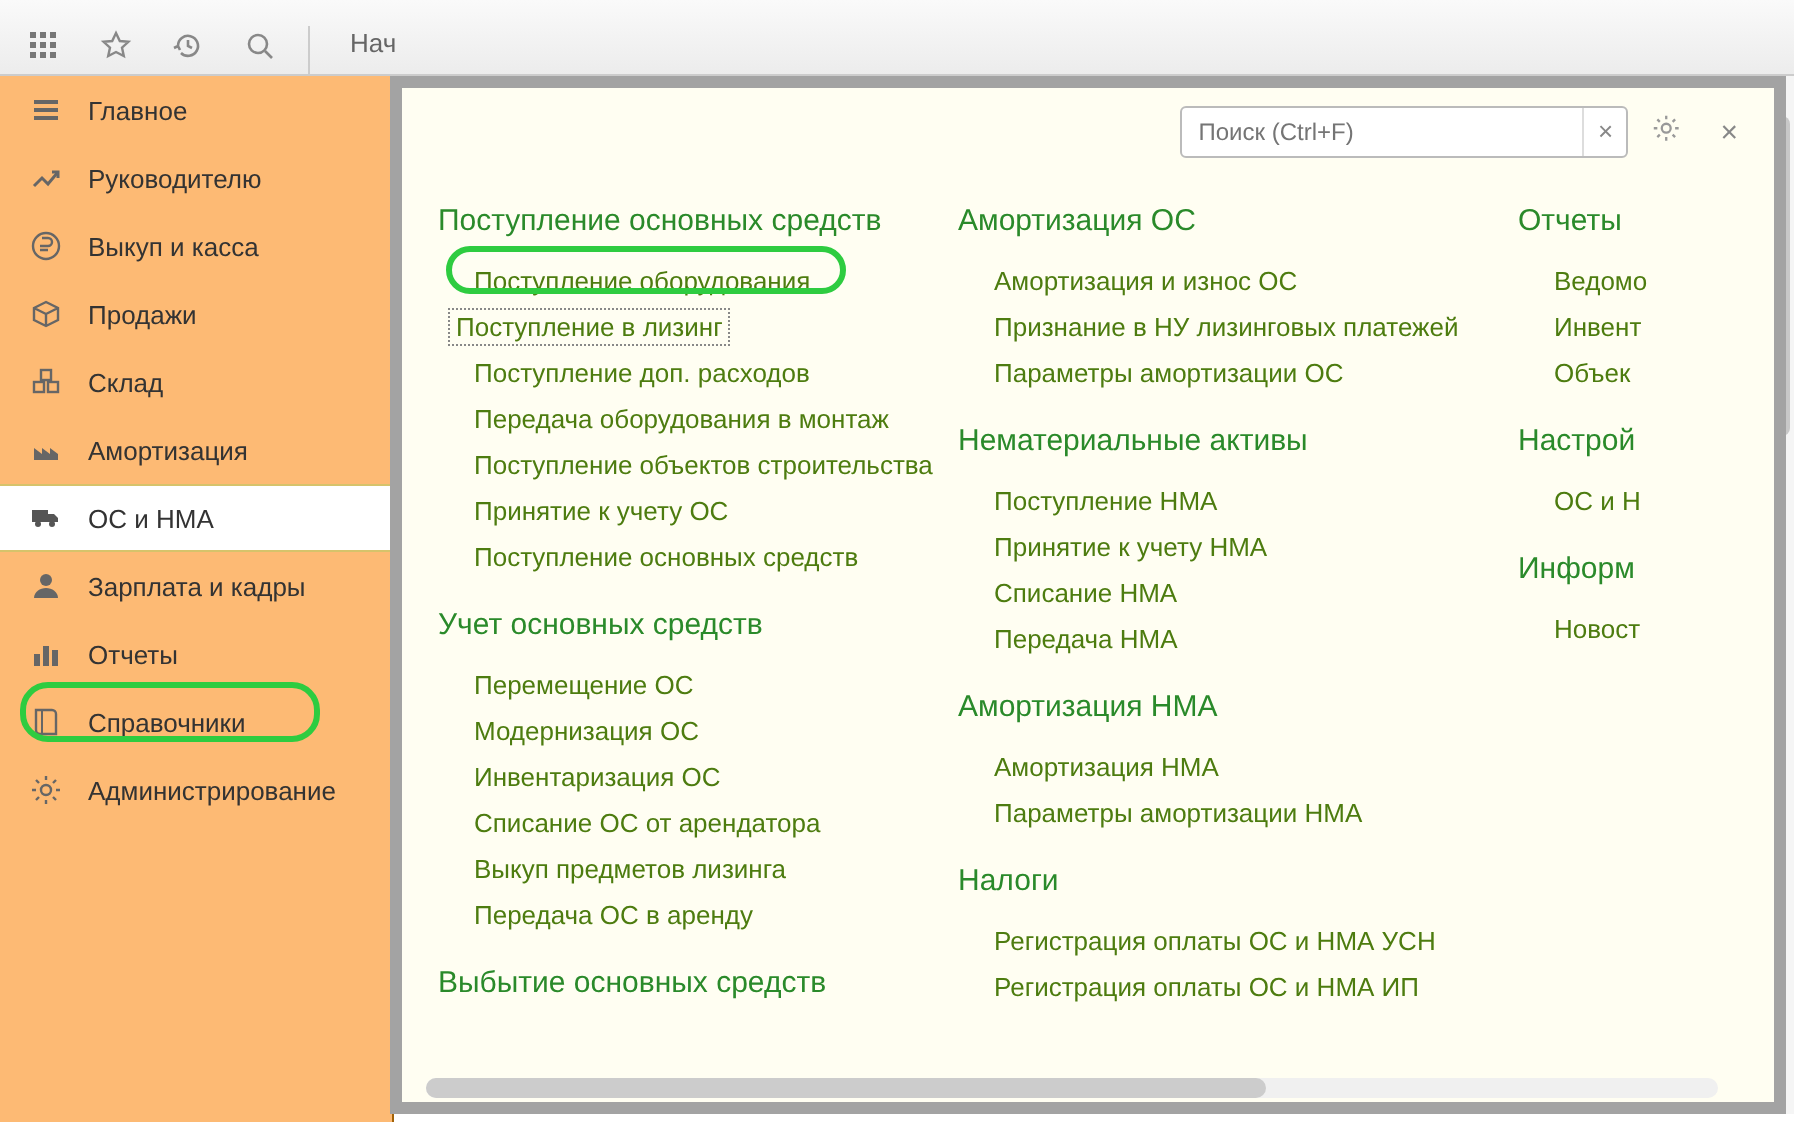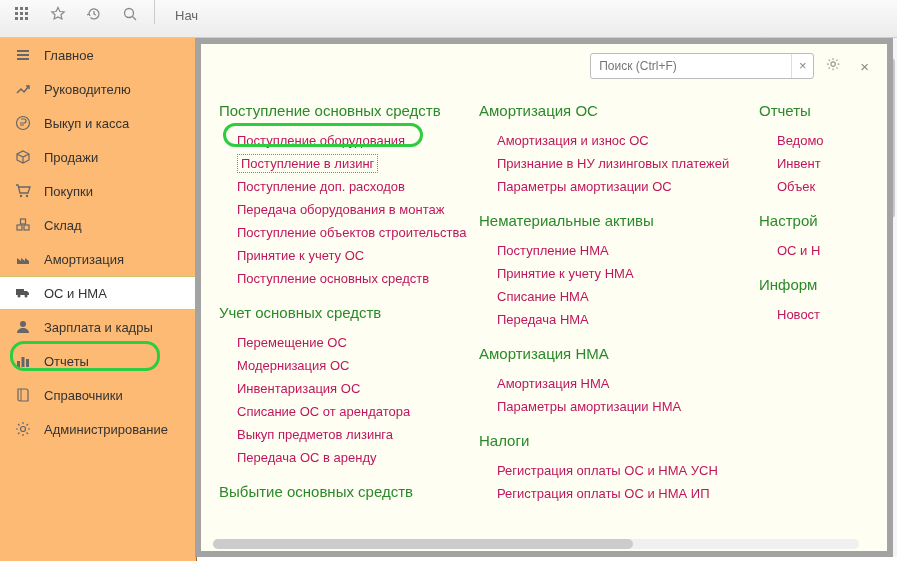--- a/index.html
+++ b/index.html
@@ -1,17 +1,17 @@
 <!DOCTYPE html>
 <html><head>
 <meta charset="utf-8">
 <style>
 *{box-sizing:border-box;margin:0;padding:0}
 body{font-family:Arial,sans-serif;font-size:13px;color:#333;background:#fff;width:897px;height:561px;overflow:hidden;position:relative}
-.topbar{height:38px;background:linear-gradient(#fafafa,#ececec);border-bottom:1px solid #ccc;display:flex;align-items:flex-start;padding:0 8px;gap:8px}
+.topbar{height:38px;background:linear-gradient(#fafafa,#ececec);border-bottom:1px solid #ccc;display:flex;align-items:flex-end;padding:0 8px;gap:8px}
 .topbar .tbtn{width:28px;height:28px;display:flex;align-items:center;justify-content:center;color:#666;cursor:pointer}
 .topbar .divider{width:1px;height:24px;background:#ccc;margin:0 2px}
 .topbar .tab{color:#666;padding:8px 10px}
 .main{display:flex;height:calc(100% - 38px);position:relative}
 .sidebar{width:197px;background:#fdba74;border-right:1px solid #a16207;height:100%;overflow:hidden}
 .side-item{display:flex;align-items:center;height:34px;padding:0 10px 0 14px;cursor:pointer;color:#333;gap:12px}
 .side-item .icn{width:18px;display:flex;justify-content:center;color:#555}
 .side-item.selected{background:#fff;border-top:1px solid #d6c36b;border-bottom:1px solid #d6c36b}
 .hl-green{position:absolute;border:3px solid #2ecc40;border-radius:14px;pointer-events:none}
 .panel{position:absolute;left:195px;top:0;right:4px;bottom:4px;background:#fffef2;border:6px solid #a3a3a3;z-index:5;display:flex;flex-direction:column}
@@ -20,22 +20,22 @@
 .search-wrap input{border:none;outline:none;padding:0 8px;width:200px;font-size:12px;color:#333;background:transparent}
 .search-wrap .clear{width:22px;text-align:center;color:#888;border-left:1px solid #ddd;cursor:pointer;line-height:24px}
 .gear{color:#999;cursor:pointer;padding:4px}
 .close-x{color:#888;cursor:pointer;padding:4px 6px;font-size:15px}
 .panel-body{flex:1;overflow:hidden;position:relative;padding:0 0 6px 18px}
 .cols{display:flex;height:100%;overflow:hidden}
 .col{min-width:260px}
 .col.c2{min-width:280px}
 .col.c3{min-width:80px}
 .grp-title{color:#2a8a2a;font-size:15px;margin:14px 0 10px 0;cursor:pointer}
-.link{color:#be185d;padding:4px 0 4px 18px;cursor:pointer;white-space:nowrap}
-.link.dotted{border:1px dotted #888;display:inline-block;margin-left:18px;padding:1px 3px}
+.link{color:#4d7c0f;padding:4px 0 4px 18px;cursor:pointer;white-space:nowrap}
+.link.dotted{border:1px dotted #888;display:inline-block;margin-left:5px;padding:1px 3px}
 .link-wrap{padding:2px 0}
 .hscroll{position:absolute;left:12px;right:28px;bottom:2px;height:10px;background:#f0f0f0;border-radius:5px}
 .hscroll .thumb{position:absolute;left:0;width:65%;top:0;bottom:0;background:#ccc;border-radius:5px}
 .vscroll{position:absolute;right:0;top:38px;bottom:4px;width:12px;background:#f5f5f5}
 .vscroll .thumb{position:absolute;top:20px;height:160px;left:2px;right:2px;background:#c8c8c8;border-radius:4px}
 svg{width:16px;height:16px}
 </style>
 </head>
 <body>
 
@@ -105,30 +105,20 @@
         </span>
         <span>Выкуп и касса</span>
       </div>
     <div class="side-item">
         <span class="icn">
           <svg viewBox="0 0 16 16">
             <path d="M2 5l6-3 6 3v6l-6 3-6-3z M2 5l6 3 6-3 M8 8v6" fill="none" stroke="#666" stroke-width="1.2"></path>
           </svg>
         </span>
         <span>Продажи</span>
-      </div>
-    <div class="side-item">
-        <span class="icn">
-          <svg viewBox="0 0 16 16">
-            <path d="M1 2h2l2 8h8l2-6H4" fill="none" stroke="#666" stroke-width="1.3"></path>
-            <circle cx="6" cy="13" r="1.2" fill="#666"></circle>
-            <circle cx="12" cy="13" r="1.2" fill="#666"></circle>
-          </svg>
-        </span>
-        <span>Покупки</span>
       </div>
     <div class="side-item">
         <span class="icn">
           <svg viewBox="0 0 16 16">
             <rect x="2" y="8" width="5" height="5" fill="none" stroke="#666" stroke-width="1.2"></rect>
             <rect x="9" y="8" width="5" height="5" fill="none" stroke="#666" stroke-width="1.2"></rect>
             <rect x="5.5" y="2" width="5" height="5" fill="none" stroke="#666" stroke-width="1.2"></rect>
           </svg>
         </span>
         <span>Склад</span>

